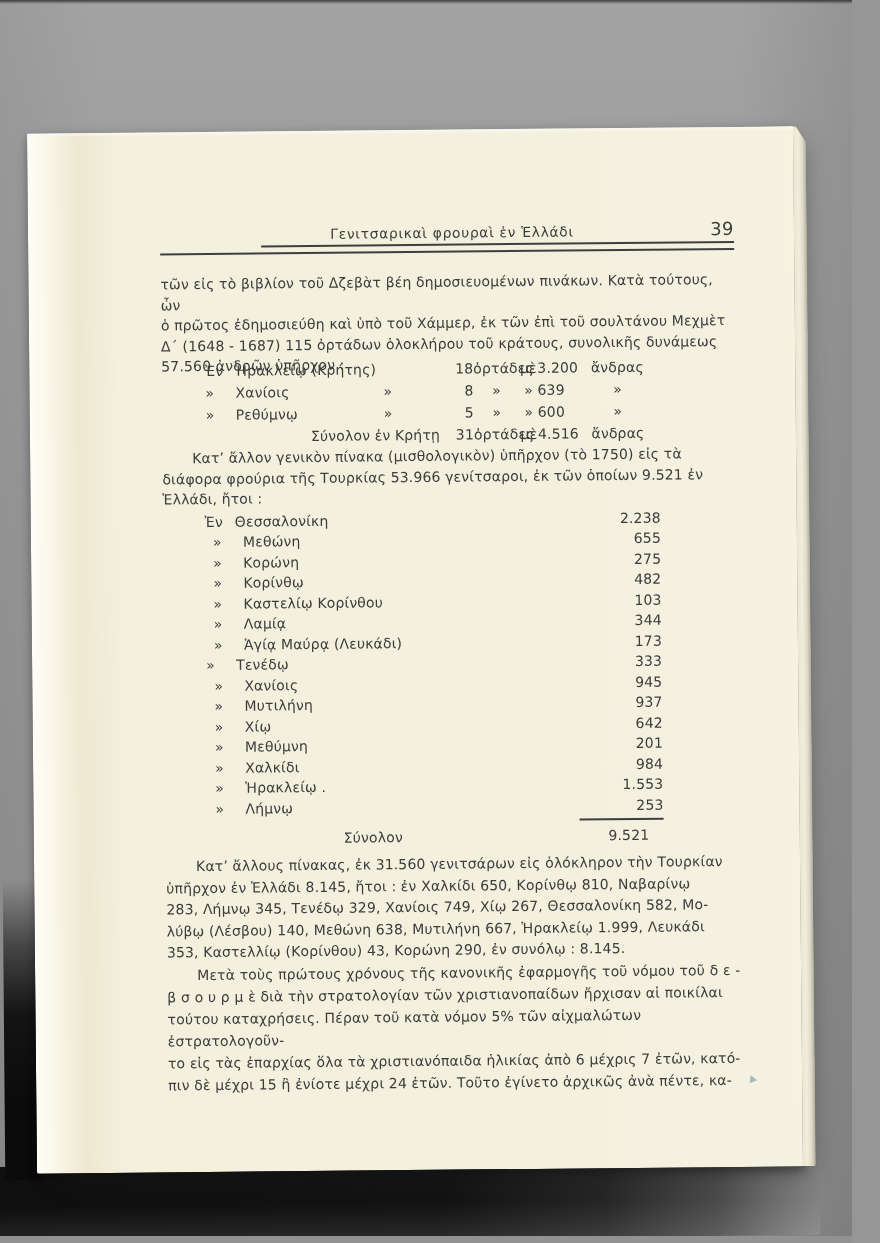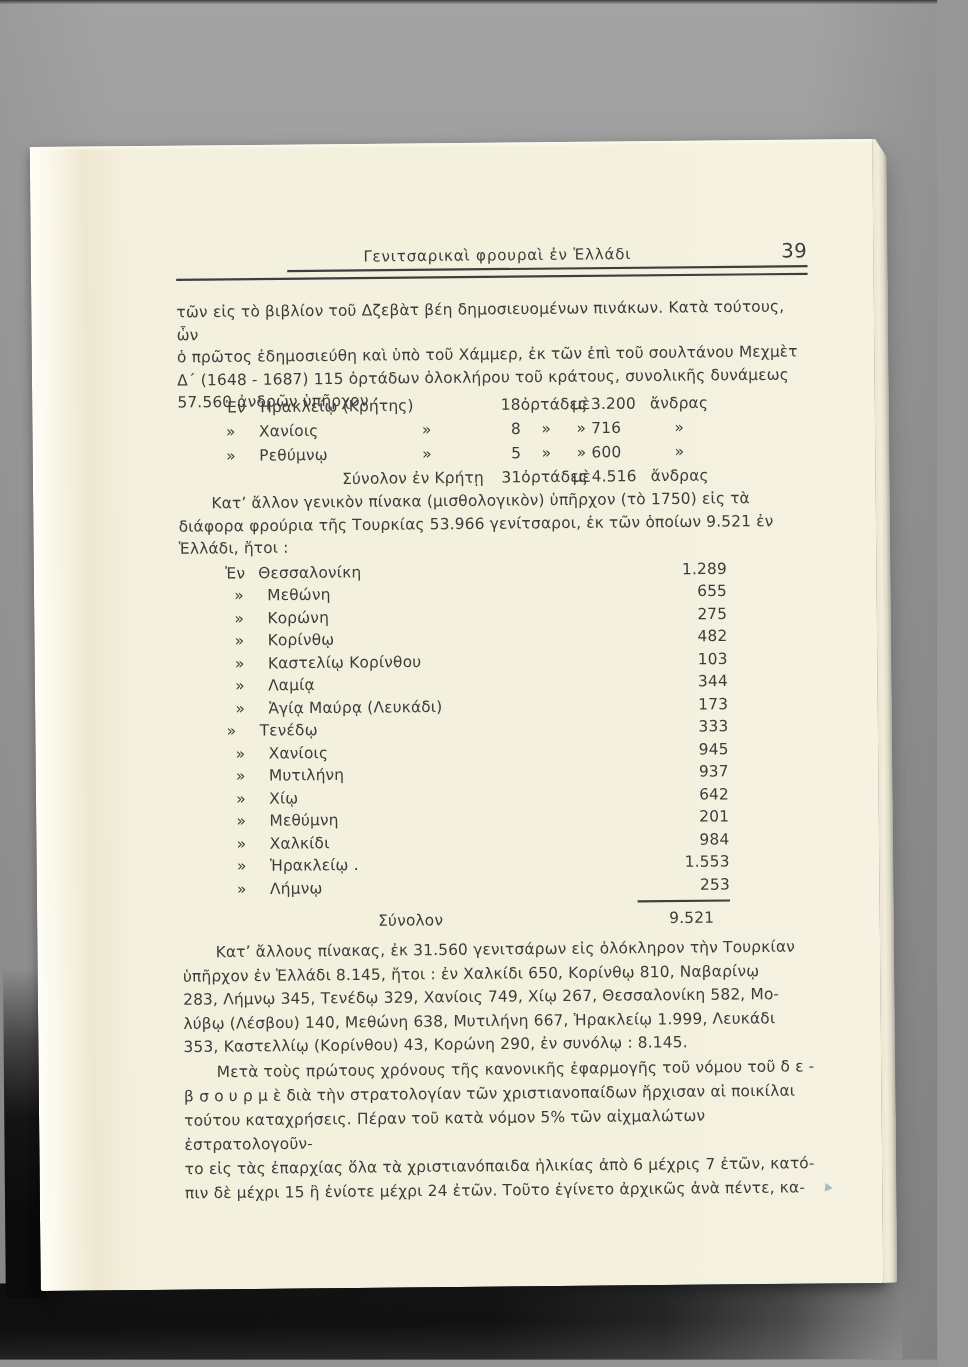--- a/index.html
+++ b/index.html
@@ -141,21 +141,21 @@
         </div>
         <div class="crete-row">
           <span class="cl">
               <span class="pre">»</span>
               <span class="nm">Χανίοις</span>
               <span class="dit">»</span>
             </span>
           <span class="c-count">8</span>
           <span class="c-u1">»</span>
           <span class="c-u2">»</span>
-          <span class="c-val">716</span>
+          <span class="c-val">639</span>
           <span class="c-men">»</span>
         </div>
         <div class="crete-row">
           <span class="cl">
               <span class="pre">»</span>
               <span class="nm">Ρεθύμνῳ</span>
               <span class="dit">»</span>
             </span>
           <span class="c-count">5</span>
           <span class="c-u1">»</span>
@@ -174,21 +174,21 @@
       </div>
 
       <p class="indented">Κατ’ ἄλλον γενικὸν πίνακα (μισθολογικὸν) ὑπῆρχον (τὸ 1750) εἰς τὰ
 διάφορα φρούρια τῆς Τουρκίας 53.966 γενίτσαροι, ἐκ τῶν ὁποίων 9.521 ἐν
 Ἑλλάδι, ἤτοι :</p>
 
       <div class="glist">
         <div class="g-row ind0">
             <span class="g-marker">Ἐν</span>
             <span class="g-name">Θεσσαλονίκη</span>
-            <span class="g-value">1.289</span>
+            <span class="g-value">2.238</span>
           </div>
         <div class="g-row ind1">
             <span class="g-marker">»</span>
             <span class="g-name">Μεθώνη</span>
             <span class="g-value">655</span>
           </div>
         <div class="g-row ind1">
             <span class="g-marker">»</span>
             <span class="g-name">Κορώνη</span>
             <span class="g-value">275</span>

